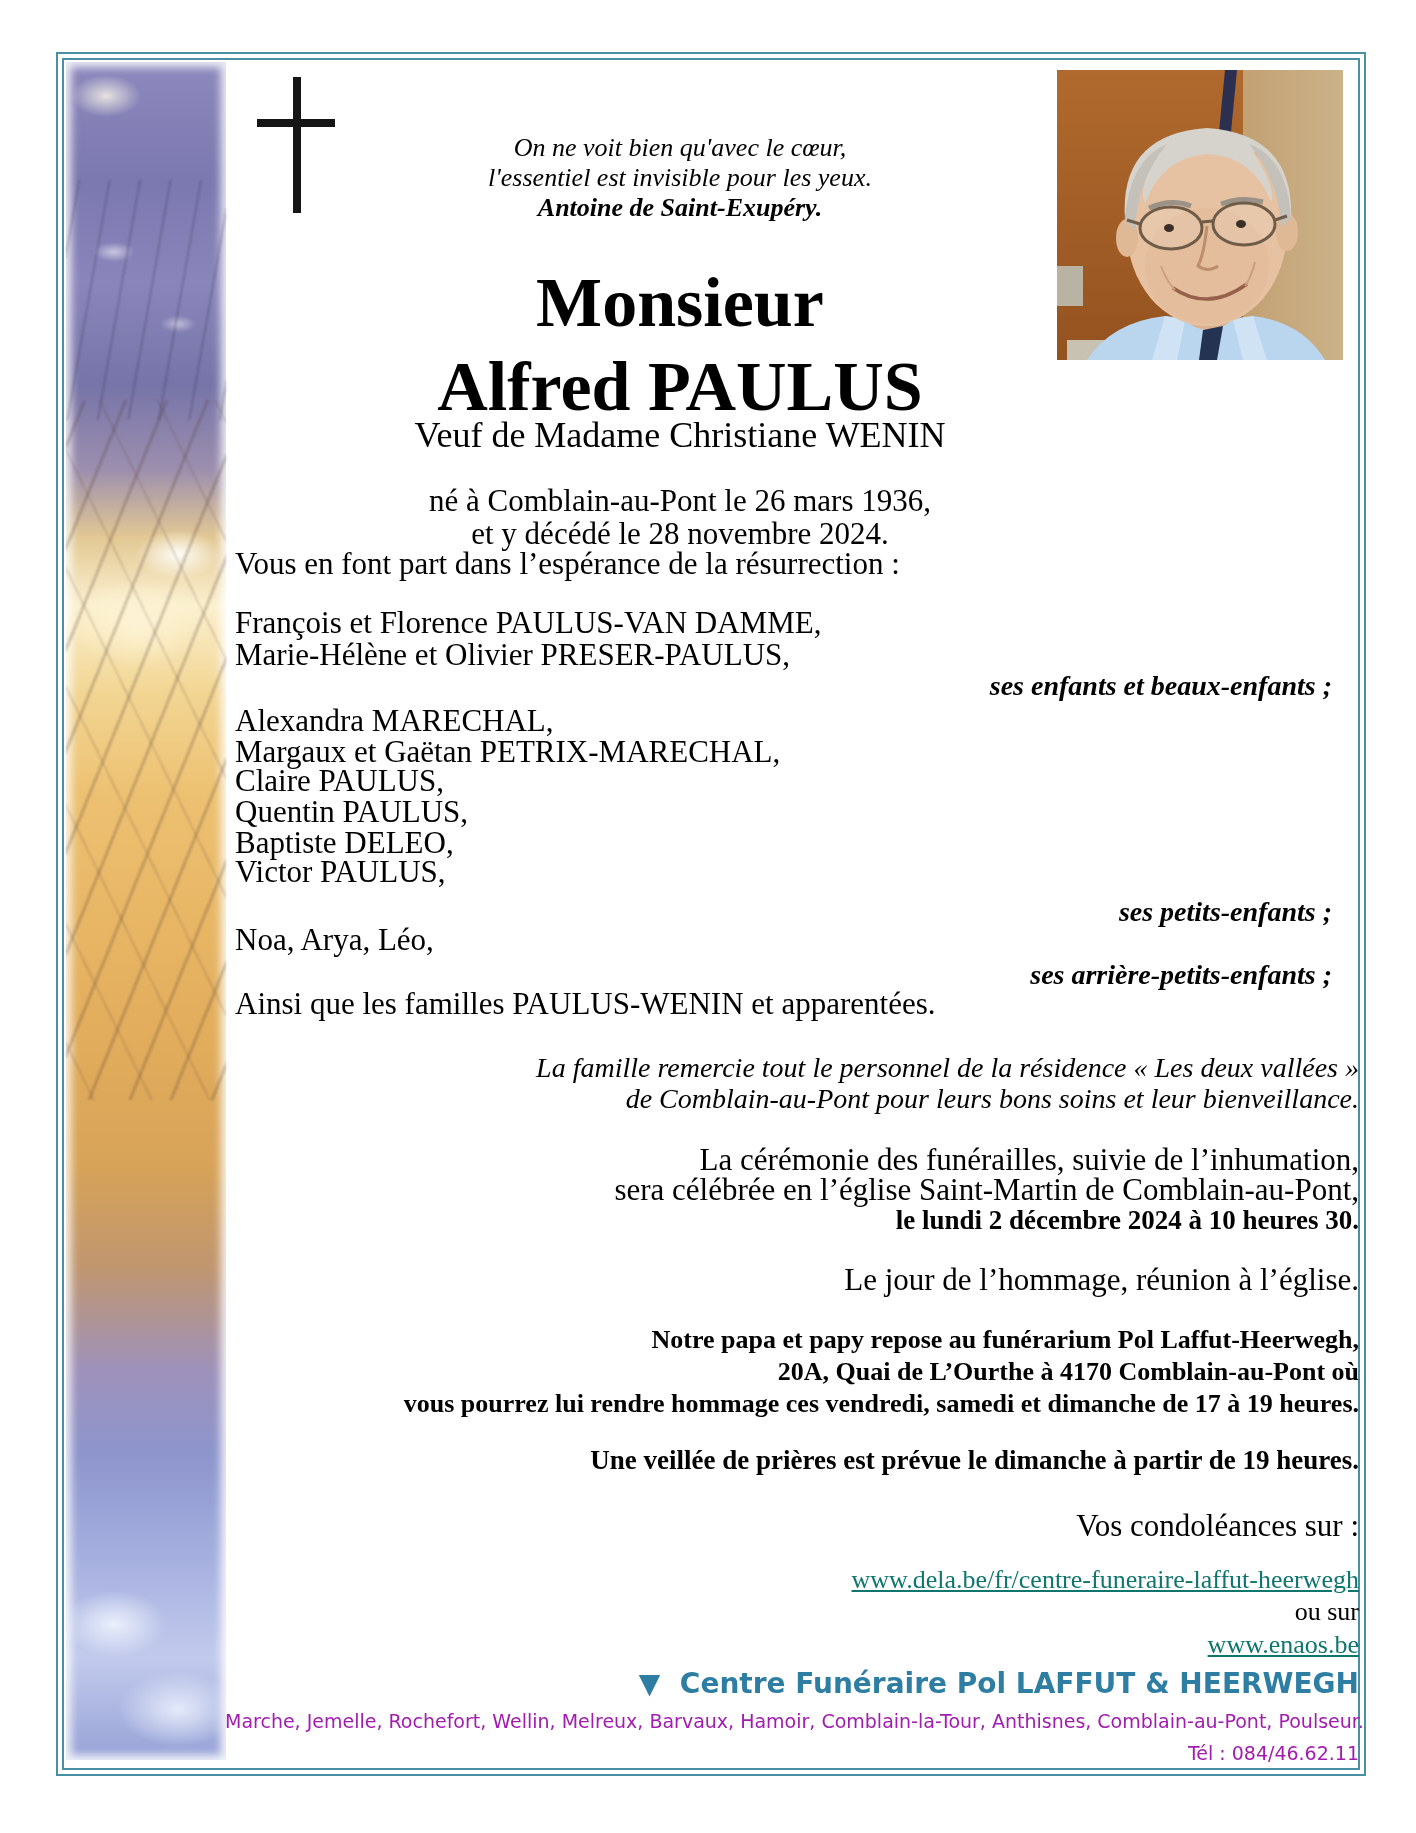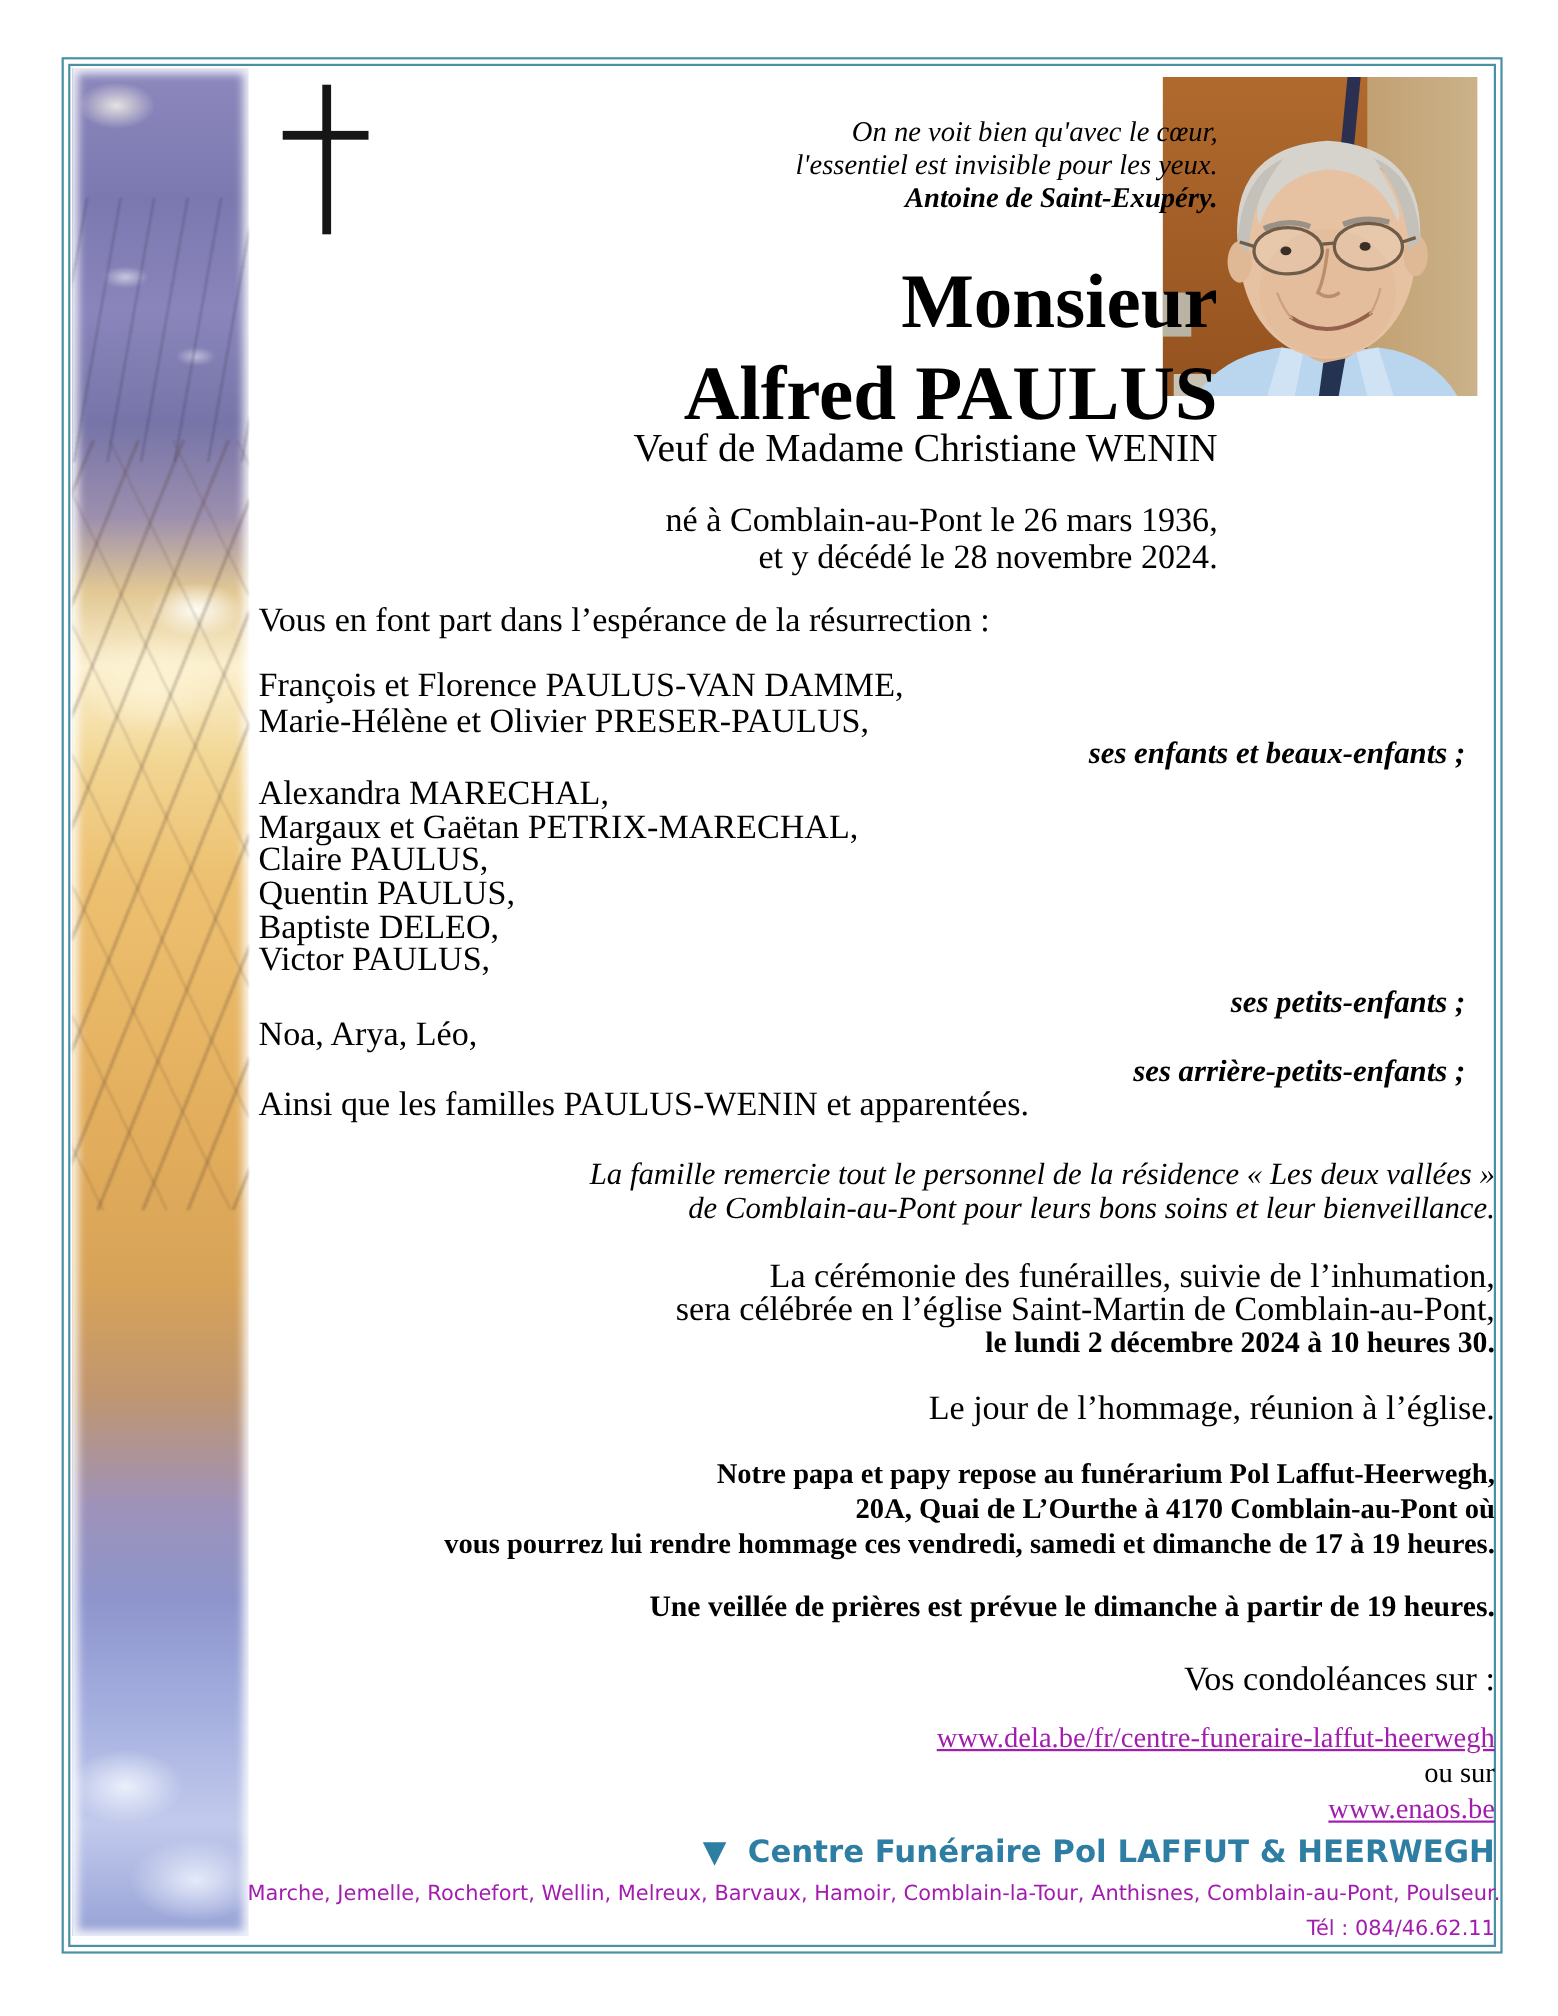--- a/index.html
+++ b/index.html
@@ -53,25 +53,25 @@
   
   .it26{font-size:26px;font-style:italic;line-height:32px;}
   .itb26{font-size:26px;font-style:italic;font-weight:bold;line-height:32px;}
   .big{font-size:70px;font-weight:bold;line-height:80px;}
   .veuf{font-size:36px;line-height:56px;}
   .s27{font-size:31px;line-height:34px;}
   .lbl{font-size:28px;font-style:italic;font-weight:bold;line-height:34px;}
   .itc28{font-size:28px;font-style:italic;line-height:34px;}
   .b27{font-size:27px;font-weight:bold;line-height:34px;}
   .b26{font-size:26px;font-weight:bold;line-height:34px;}
-  .lnk{font-size:26px;line-height:34px;color:#a21caf;text-decoration:underline;cursor:pointer;}
+  .lnk{font-size:26px;line-height:34px;color:#0f766e;text-decoration:underline;cursor:pointer;}
   .teal-brand{font-family:"DejaVu Sans",sans-serif;font-weight:bold;font-size:28px;line-height:38px;color:#2e7ea3;}
   .teal-small{font-family:"DejaVu Sans",sans-serif;font-size:19px;line-height:26px;color:#a21caf;}
 
-  .topc{left:217px;width:890px;text-align:right;}
+  .topc{left:235px;width:890px;text-align:center;margin-top:28px;}
   .leftc{left:235px;text-align:left;}
   .rightc{left:225px;width:1107px;text-align:right;}
   .botc{left:225px;width:1134px;text-align:right;}
 </style>
 </head>
 <body>
 
 <div class="abs border-outer"></div>
 <div class="abs border-inner"></div>
 

